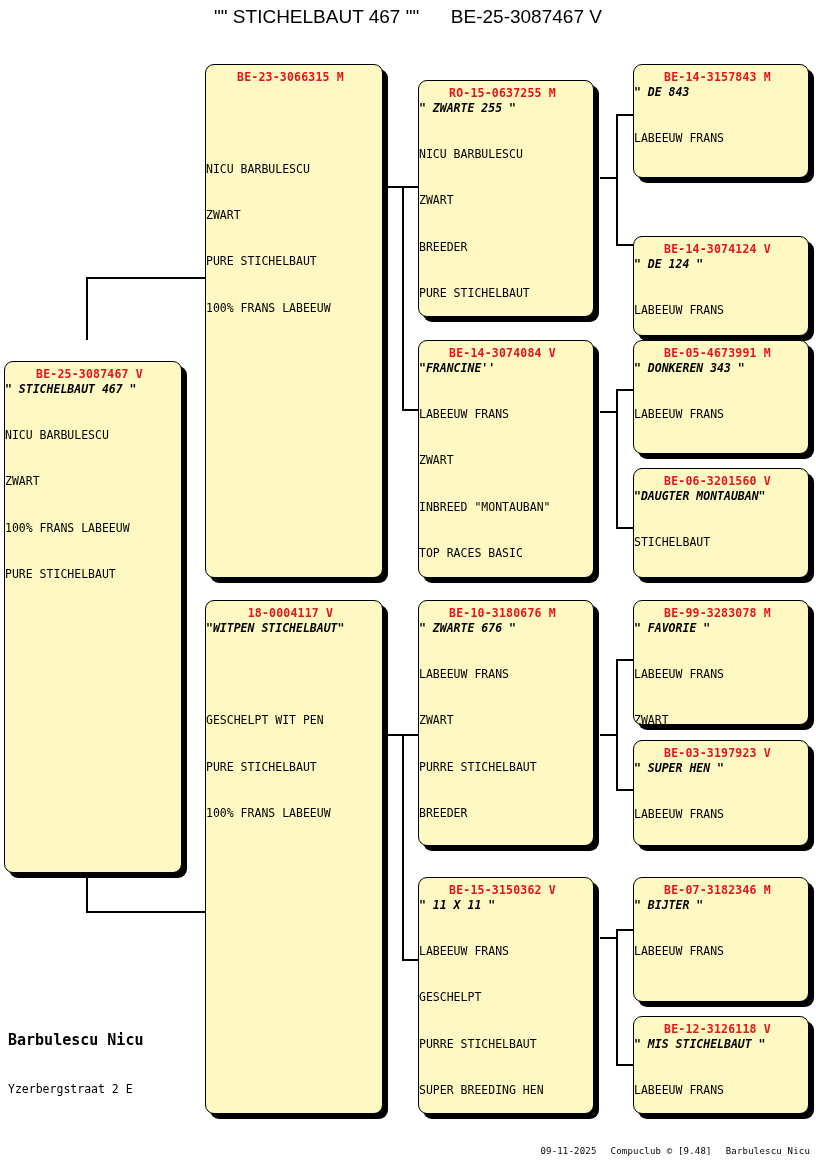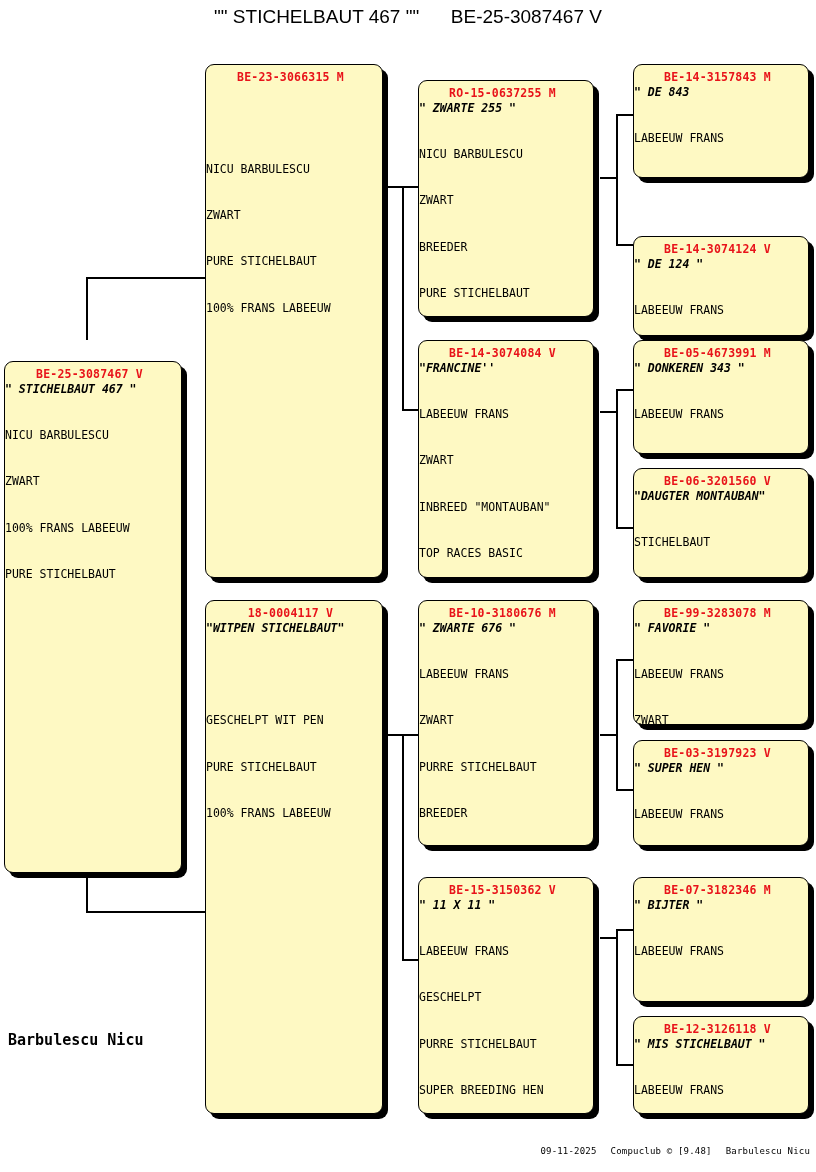--- a/index.html
+++ b/index.html
@@ -315,20 +315,21 @@
     <span class="ln">LABEEUW FRANS</span>
     
     
     
   </span>
 </div>
 
 <div id="breeder">
   <div class="owner">Barbulescu Nicu</div>
   <div class="addr">
+    <span class="ln">Yzerbergstraat 2 E</span>
     
   </div>
 
 </div>
 
 <div id="stamp">
   <span>09-11-2025</span><span class="sp"></span><span>Compuclub © [9.48]</span><span class="sp"></span><span>Barbulescu Nicu</span>
 </div>
 
 </body></html>

